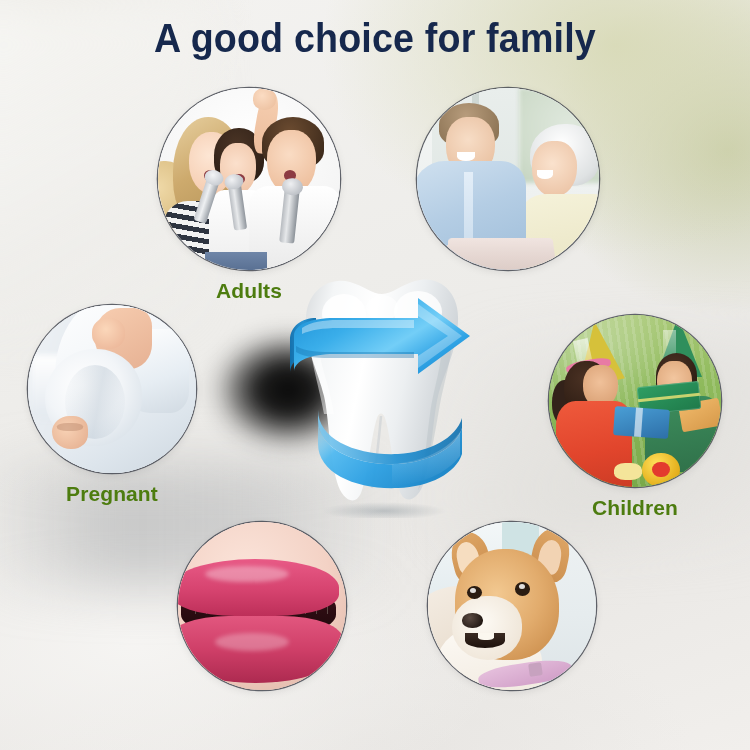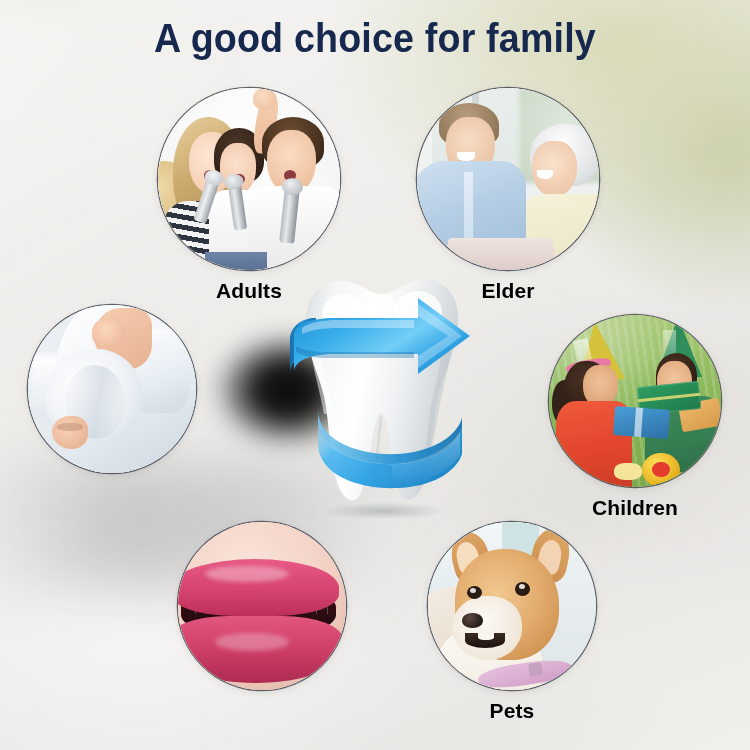--- a/index.html
+++ b/index.html
@@ -64,21 +64,21 @@
     position:relative;
     box-shadow:0 0 0 1.3px rgba(58,62,72,0.78), 0 2px 9px rgba(0,0,0,0.10);
     background:#ddd;
   }
   .circle .photo { position:absolute; inset:0; }
   .caption {
     margin-top:9px;
     text-align:center;
     font-size:21px;
     font-weight:bold;
-    color:#000000;
+    color:#4d7c0f;
     letter-spacing:0.1px;
     white-space:nowrap;
     font-family:"Liberation Sans", sans-serif;
   }
 
   
   #item-adults   { left:158px; top:88px;  }
   #item-adults   .circle { width:182px; height:182px; }
   #item-elder    { left:417px; top:88px;  }
   #item-elder    .circle { width:182px; height:182px; }
@@ -279,38 +279,38 @@
         <div class="smile2"></div>
         <div class="wTop"></div>
       <div class="mHair"></div>
         <div class="mFace"></div>
         <div class="smile1"></div>
       <div class="mShirt"></div>
         <div class="mPlacket"></div>
       <div class="laptop"></div>
     </div>
   </div>
-  <div class="caption">Elder</div>
 </div>
 
 <div class="item" id="item-pregnant">
   <div class="circle">
     <div class="photo ph-preg">
       <div class="sc room"></div>
       <div class="blurbox"></div>
       <div class="shirt"></div>
       <div class="sleeve"></div>
       <div class="armUp"></div>
       <div class="handTop"></div>
       <div class="belly"></div>
       <div class="fold1"></div>
       <div class="handLow"></div>
       <div class="fingers"></div>
     </div>
   </div>
+  <div class="caption">Pregnant</div>
 </div>
 
 <div class="item" id="item-children">
   <div class="circle">
     <div class="photo ph-kids">
       <div class="sc grass"></div>
       <div class="hatG"></div>
         <div class="hatGsheen"></div>
         <div class="hatGbrim"></div>
       <div class="hatT"></div>
@@ -378,21 +378,20 @@
         <div class="eyeR"></div>
       <div class="eyeLs"></div>
         <div class="eyeRs"></div>
       <div class="nose"></div>
       <div class="mouth"></div>
         <div class="tooth"></div>
       <div class="collar"></div>
         <div class="buckle"></div>
     </div>
   </div>
-  <div class="caption">Pets</div>
 </div>
 
 <div id="tooth-graphic">
   <svg viewBox="0 0 220 250" xmlns="http://www.w3.org/2000/svg">
     <defs>
       <linearGradient id="gTooth" x1="0" y1="0" x2="1" y2="0.3">
         <stop offset="0%" stop-color="#d8dbdd"></stop>
         <stop offset="18%" stop-color="#f4f6f7"></stop>
         <stop offset="45%" stop-color="#ffffff"></stop>
         <stop offset="72%" stop-color="#eceff1"></stop>

